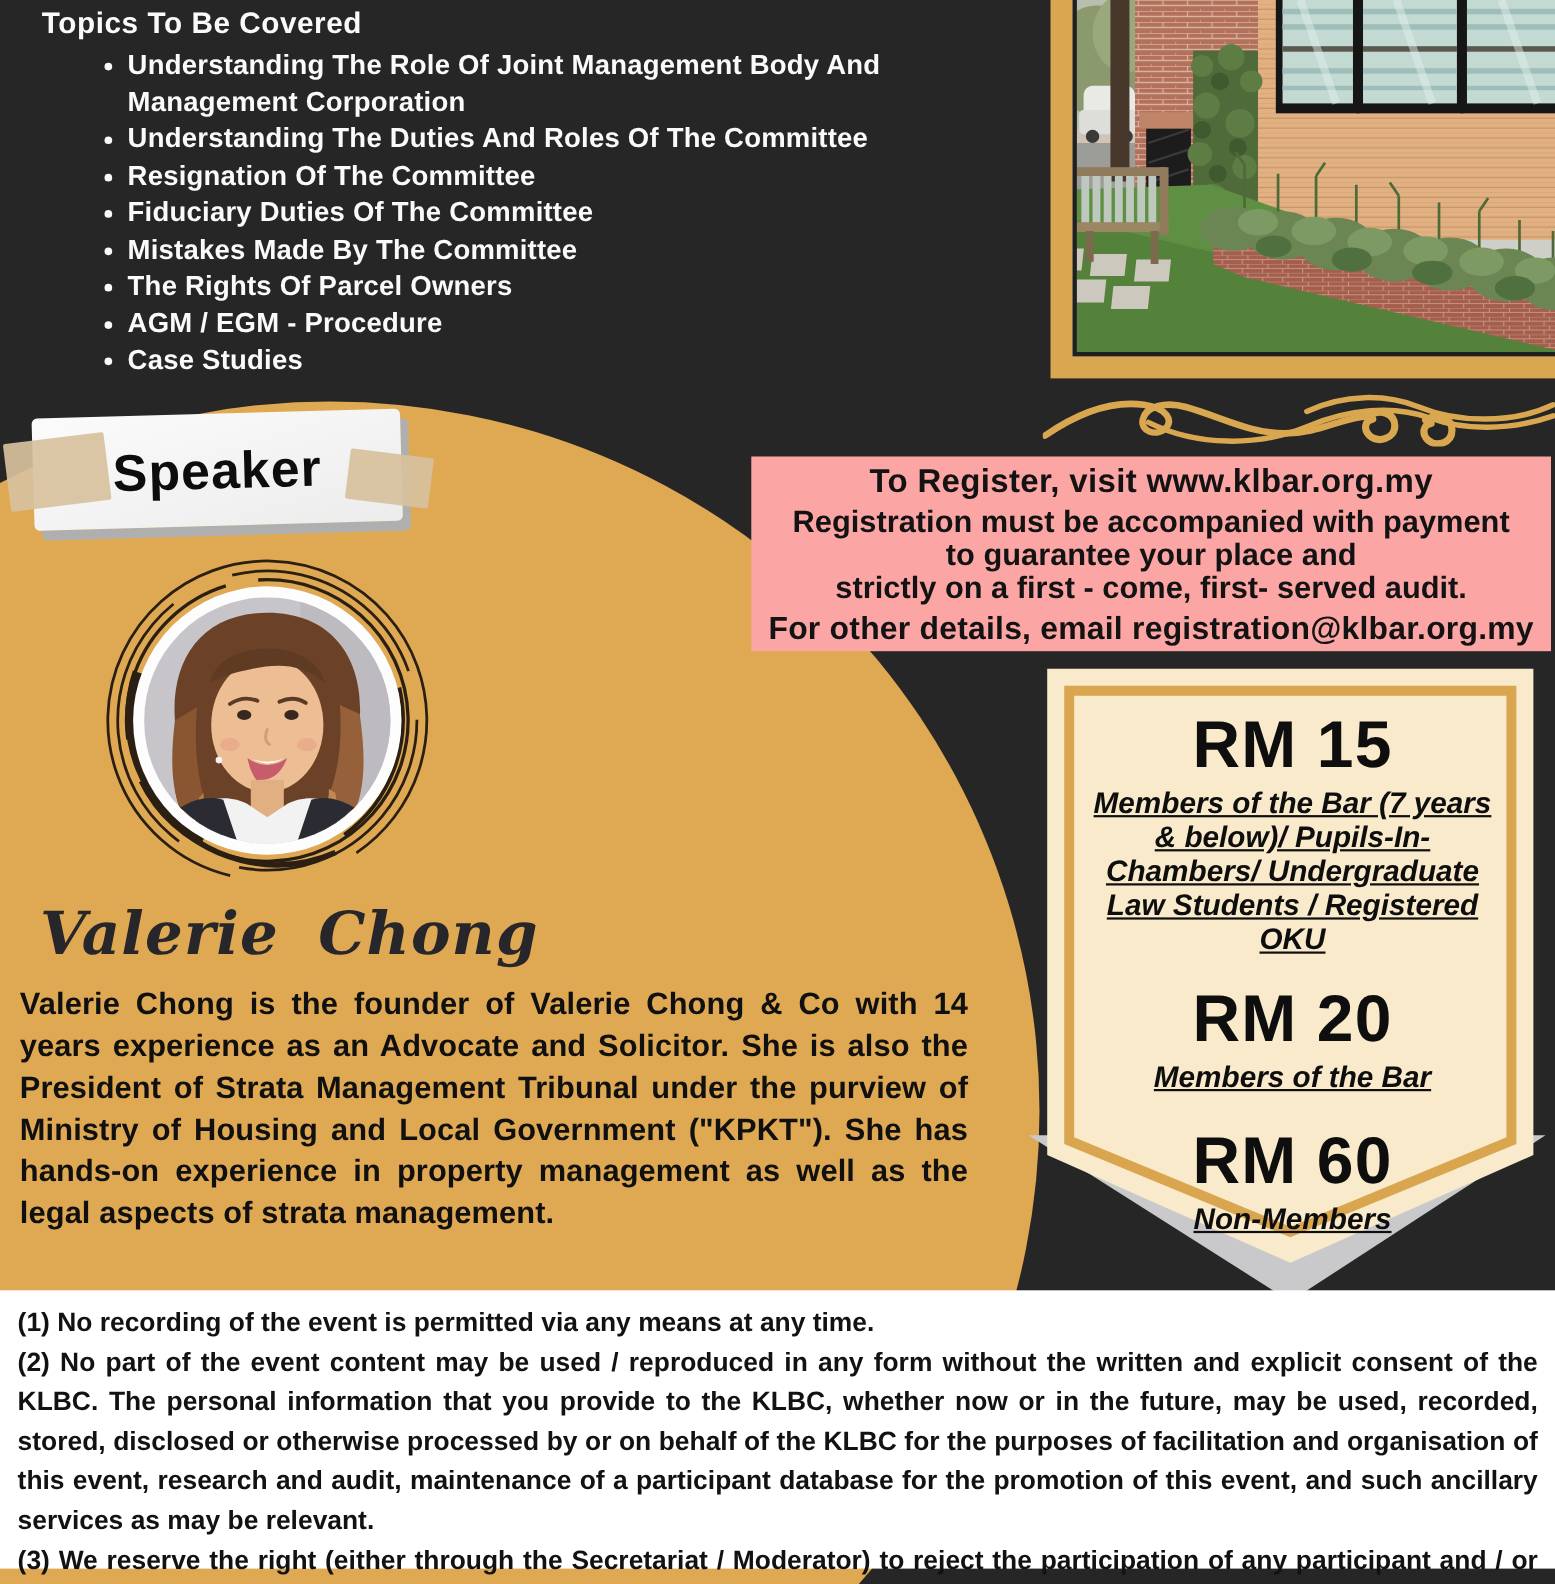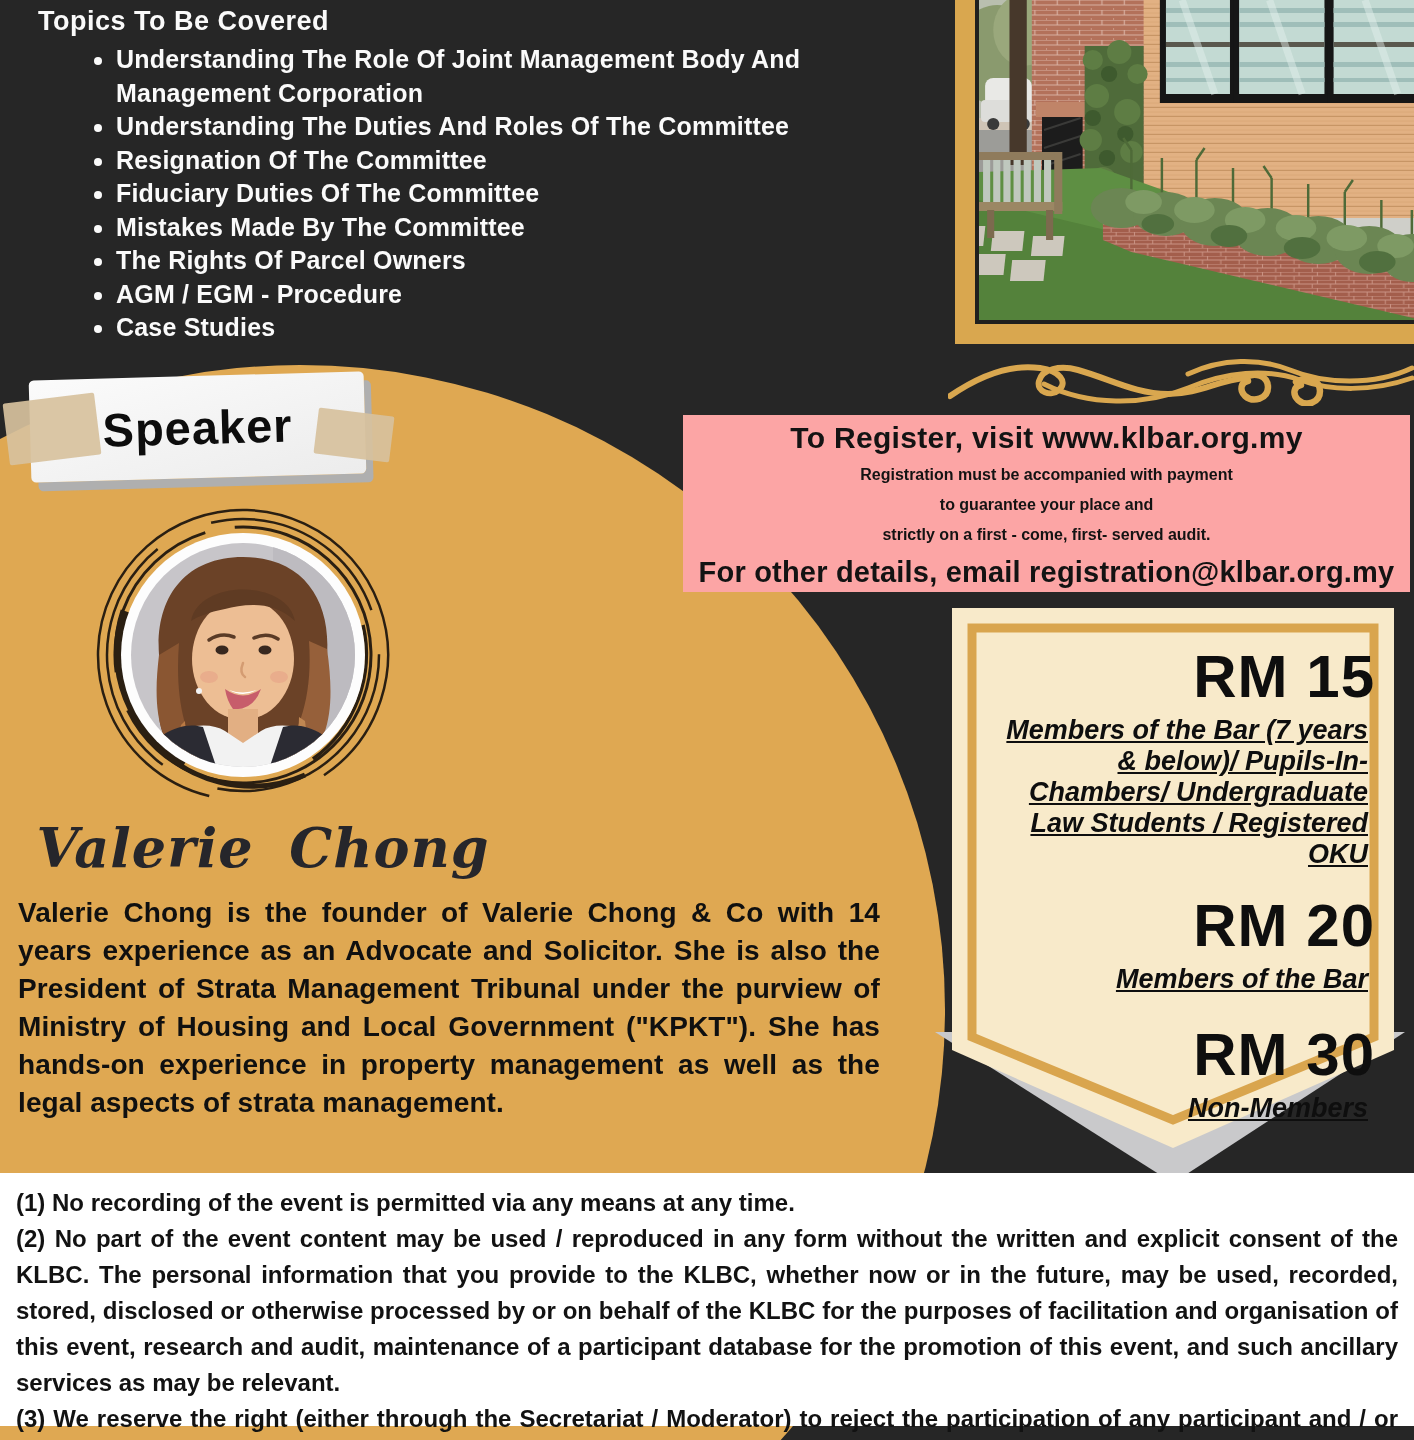--- a/index.html
+++ b/index.html
@@ -28,21 +28,21 @@
     border:4px solid #20201E; background:#CFCFC9; overflow:hidden;}
   .photo-inner svg{display:block; width:100%; height:100%;}
 
   
   .flourish{left:948px; top:354px; width:466px; height:52px; z-index:2;}
 
   
   .regbox{left:683px; top:415px; width:727px; height:177px; background:#fca5a5; z-index:2;
     display:flex; flex-direction:column; justify-content:center; text-align:center; color:#131313;}
   .regbox .b1{font-size:30px; font-weight:800; letter-spacing:.3px; margin:2px 0 5px;}
-  .regbox .r{font-size:16px; font-weight:600; line-height:30px;}
+  .regbox .r{font-size:28px; font-weight:600; line-height:30px;}
   .regbox .b2{font-size:29px; font-weight:800; margin-top:6px; letter-spacing:.2px;}
 
   
   .paper{left:30px; top:376px; width:335px; height:102px; background:linear-gradient(165deg,#FBFBFB,#ECECEC);
     z-index:3; transform:rotate(-1.6deg); border-radius:5px;
     box-shadow:7px 9px 0 #AFAFAF; display:flex; align-items:center; justify-content:center;}
   .paper .txt{font-size:47px; font-weight:800; color:#0D0D0D; letter-spacing:1px;}
   .tape{z-index:4; background:rgba(215,193,157,.92); border-radius:2px;}
   .tape.l{left:6px; top:398px; width:92px; height:62px; transform:rotate(-7deg);}
   .tape.r{left:316px; top:412px; width:76px; height:46px; transform:rotate(7deg);}
@@ -52,21 +52,21 @@
 
   
   .speaker-name{left:23px; top:816px; width:480px; text-align:center; z-index:3;
     font-family:"DejaVu Serif", serif; font-style:italic; font-weight:700;
     font-size:54px; color:#26262B; letter-spacing:1px; word-spacing:16px;}
   .bio{left:18px; top:894px; width:862px; z-index:3; color:#101010;
     font-size:28px; font-weight:700; line-height:38px; text-align:justify; letter-spacing:.1px;}
 
   
   .badge-svg{left:935px; top:600px; width:470px; height:590px; z-index:2;}
-  .badge-text{left:975px; top:645px; width:400px; z-index:3; text-align:right; color:#0E0E0E;}
+  .badge-text{left:975px; top:645px; width:400px; z-index:3; text-align:center; color:#0E0E0E;}
   .price{font-size:60px; font-weight:800; letter-spacing:1px; line-height:64px;}
   .tier-desc{font-size:27px; font-weight:700; font-style:italic; line-height:31px; margin:6px auto 0; width:386px;text-decoration:underline;}
   .mt1{margin-top:24px;} .mt2{margin-top:28px;}
 
   
   .footer{left:0; top:1173px; width:1414px; height:253px; background:#FFFFFF; z-index:5;
     box-sizing:border-box; padding:12px 16px 0 16px;}
   .footer p{margin:0; color:#121212; font-size:24px; font-weight:700; line-height:36px; text-align:justify;}
 </style>
 </head>
@@ -312,21 +312,21 @@
   <svg class="abs badge-svg" viewBox="0 0 470 590">
     <polygon points="0,432 470,432 238,583" fill="#C9C9CB"></polygon>
     <polygon points="17,8 459,8 459,450 238,548 17,450" fill="#F8EACA"></polygon>
     <polygon points="37,28 439,28 439,437 238,520 37,437" fill="none" stroke="#D9A54E" stroke-width="9"></polygon>
   </svg>
   <div class="abs badge-text">
     <div class="price">RM 15</div>
     <div class="tier-desc">Members of the Bar (7 years &amp; below)/ Pupils-In-Chambers/ Undergraduate Law Students / Registered OKU</div>
     <div class="price mt1">RM 20</div>
     <div class="tier-desc">Members of the Bar</div>
-    <div class="price mt2">RM 30</div>
+    <div class="price mt2">RM 60</div>
     <div class="tier-desc">Non-Members</div>
   </div>
 
   <div class="abs footer">
     <p>(1) No recording of the event is permitted via any means at any time.</p>
     <p>(2) No part of the event content may be used / reproduced in any form without the written and explicit consent of the KLBC. The personal information that you provide to the KLBC, whether now or in the future, may be used, recorded, stored, disclosed or otherwise processed by or on behalf of the KLBC for the purposes of facilitation and organisation of this event, research and audit, maintenance of a participant database for the promotion of this event, and such ancillary services as may be relevant.</p>
     <p>(3) We reserve the right (either through the Secretariat / Moderator) to reject the participation of any participant and / or have complete discretion at any time to remove a participant who is deemed to be disruptive in the smooth running of the event. Any request for refund will be at the discretion of the KLBC.</p>
   </div>
 
 </div>

